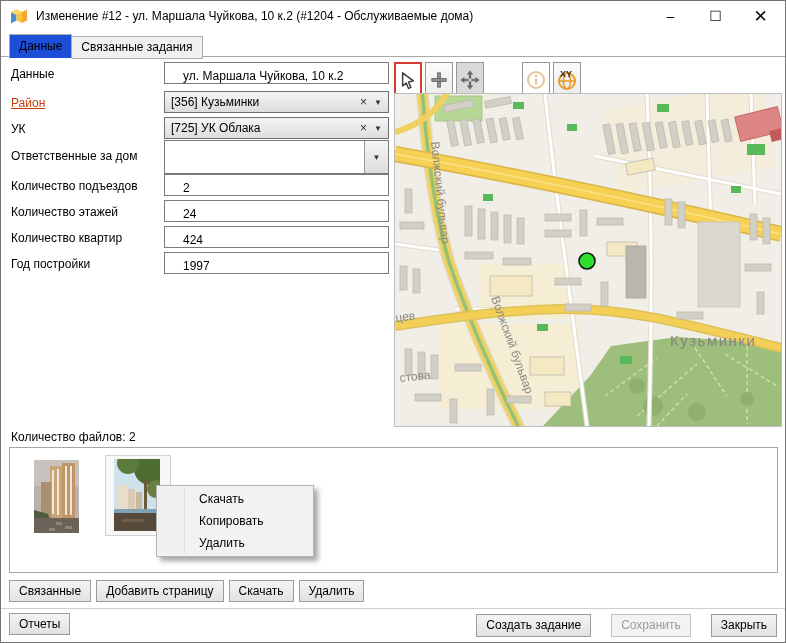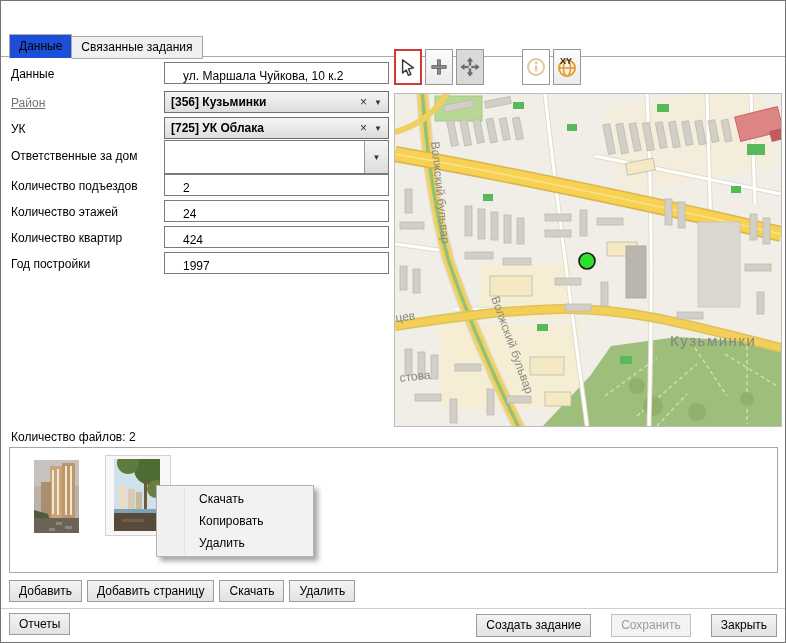--- a/index.html
+++ b/index.html
@@ -15,31 +15,31 @@
   .win-btn.close{font-size:17px;}
 
   
   .tabline{position:absolute;left:0;top:55px;right:0;border-top:1px solid #aaaaaa;}
   .tabs{position:absolute;left:8px;top:33px;display:flex;align-items:flex-end;z-index:3;}
   .tab{height:21px;line-height:21px;padding:0 9px;border:1px solid #aaaaaa;background:#f0f0f0;margin-right:-1px;}
   .tab.active{background:#1d4ed8;border-bottom:1px solid #fff;height:23px;line-height:23px;z-index:4;}
 
   
   .flabel{position:absolute;left:10px;white-space:nowrap;}
-  .flink{color:#737373;text-decoration:underline;cursor:pointer;}
+  .flink{color:#c2410c;text-decoration:underline;cursor:pointer;}
   .tbox{position:absolute;left:163px;width:225px;height:22px;border:1px solid #7a7a7a;background:#fff;box-sizing:border-box;display:flex;align-items:flex-end;padding:0 18px;overflow:hidden;white-space:nowrap;}
   .combo{position:absolute;left:163px;width:225px;height:22px;border:1px solid #707070;background:linear-gradient(#f5f5f5,#ddddde);box-sizing:border-box;display:flex;align-items:center;padding:0 4px 0 6px;}
-  .combo .val{flex:1;white-space:nowrap;overflow:hidden;font-weight:bold;}
+  .combo .val{flex:1;white-space:nowrap;overflow:hidden;}
   .combo .clr{font-size:12px;color:#333;padding:0 5px;cursor:pointer;}
   .combo .car{font-size:8px;color:#333;padding:0 2px;cursor:pointer;}
   .combo-tall{position:absolute;left:163px;width:225px;height:34px;border:1px solid #7a7a7a;background:#fff;box-sizing:border-box;}
   .combo-tall .dd{position:absolute;right:0;top:0;bottom:0;width:23px;border-left:1px solid #9a9a9a;background:linear-gradient(#f5f5f5,#dddddd);display:flex;align-items:center;justify-content:center;font-size:8px;color:#333;cursor:pointer;}
 
   
-  .mtb-btn{position:absolute;top:48px;width:28px;height:36px;box-sizing:border-box;border:1px solid #979797;background:linear-gradient(#fbfbfb,#ebebeb);display:flex;align-items:center;justify-content:center;cursor:pointer;}
+  .mtb-btn{position:absolute;top:61px;width:28px;height:36px;box-sizing:border-box;border:1px solid #979797;background:linear-gradient(#fbfbfb,#ebebeb);display:flex;align-items:center;justify-content:center;cursor:pointer;}
   .mtb-btn.sel{border:2px solid #d23a32;background:#fff;}
   .mtb-btn.pressed{background:#d9d9d9;}
   .mtb-btn.white{background:#fff;}
 
   
   .map{position:absolute;left:393px;top:92px;width:386px;height:332px;border:1px solid #bdbdbd;box-sizing:content-box;overflow:hidden;background:#f1eee7;}
 
   
   .files-label{position:absolute;left:10px;top:429px;}
   .files-panel{position:absolute;left:8px;top:446px;width:769px;height:126px;border:1px solid #a6a6a6;background:#fff;box-sizing:border-box;}
@@ -60,20 +60,34 @@
   .footer-sep{position:absolute;left:0;right:0;top:607px;border-top:1px solid #cfcfcf;}
   .footer-left{position:absolute;left:8px;top:612px;}
   .footer-right{position:absolute;right:8px;top:613px;display:flex;gap:20px;}
   .footer-right .btn{height:23px;line-height:21px;}
 </style>
 </head>
 <body>
 
 <div class="window">
 
+  <div class="titlebar">
+    <svg class="app-icon" viewBox="0 0 18 18">
+      <path d="M1,5.5 L6.5,2.5 L6.5,13.5 L1,16.5 Z" fill="#4a90d9"></path>
+      <path d="M6.5,2.5 L12,5 L12,16 L6.5,13.5 Z" fill="#f7c53d"></path>
+      <path d="M12,5 L17,2.5 L17,13.5 L12,16 Z" fill="#f0a830"></path>
+      <path d="M1,5.5 L6.5,2.5 L12,5 L6.5,8 Z" fill="#ffd95e"></path>
+    </svg>
+    <span class="title-text">Изменение #12 - ул. Маршала Чуйкова, 10 к.2 (#1204 - Обслуживаемые дома)</span>
+    <div class="win-controls">
+      <div class="win-btn">–</div>
+      <div class="win-btn">☐</div>
+      <div class="win-btn close">✕</div>
+    </div>
+  </div>
 
   <div class="tabline"></div>
   <div class="tabs">
     <div class="tab active">Данные</div>
     <div class="tab">Связанные задания</div>
   </div>
 
   <div class="flabel" style="top:66px">Данные</div>
   <div class="flabel flink" style="top:95px">Район</div>
   <div class="flabel" style="top:121px">УК</div>
@@ -360,21 +374,21 @@
       <div class="ctxgutter"></div>
       <span>Копировать</span>
     </div>
     <div class="ctxitem">
       <div class="ctxgutter"></div>
       <span>Удалить</span>
     </div>
   </div>
 
   <div class="filebtn-row">
-    <div class="btn">Добавить</div>
+    <div class="btn">Связанные</div>
     <div class="btn">Добавить страницу</div>
     <div class="btn">Скачать</div>
     <div class="btn">Удалить</div>
   </div>
 
   <div class="footer-sep"></div>
   <div class="footer-left">
     <div class="btn">Отчеты</div>
   </div>
   <div class="footer-right">

